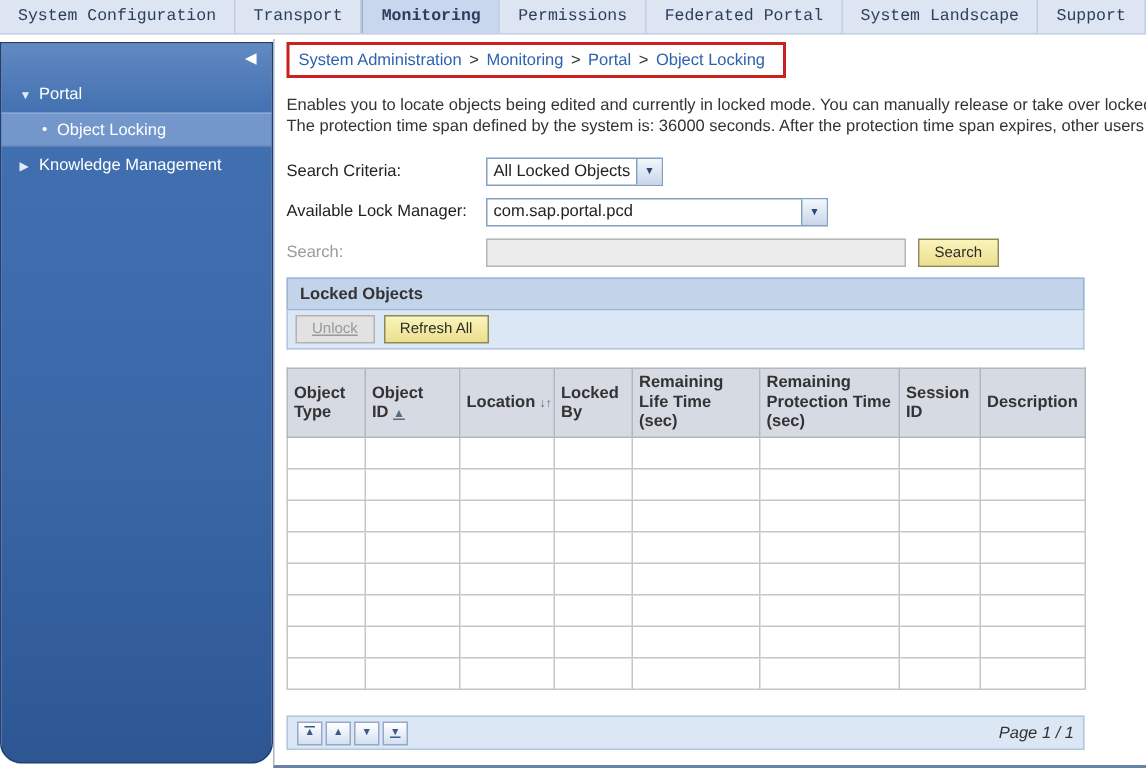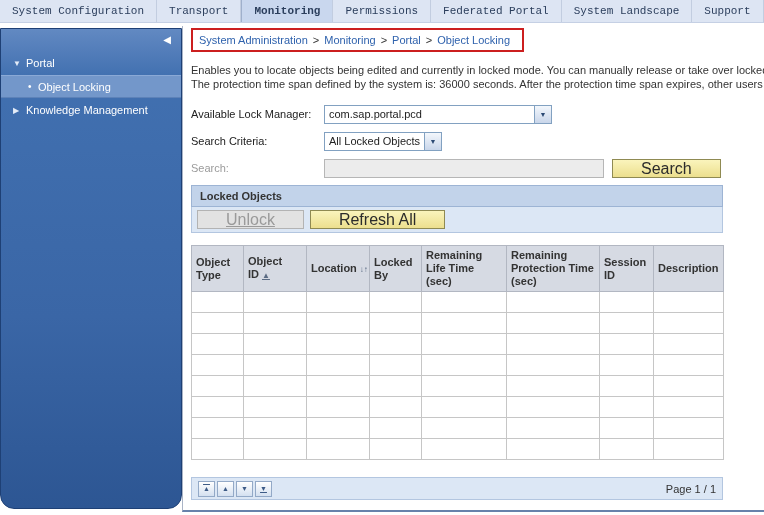--- a/index.html
+++ b/index.html
@@ -84,21 +84,21 @@
   }
   .dd-wide { width: 228px; }
   .dd-narrow { width: 118px; }
 
   .search-input {
     width: 280px; height: 19px; border: 1px solid #b6b6b6; background: #ececec;
     padding: 0 4px; font-family: inherit; font-size: 11px; color: #333;
   }
 
   .btn {
-    height: 19px; padding: 0 28px; font-family: inherit; font-size: 16px;
+    height: 19px; padding: 0 10px; font-family: inherit; font-size: 10px;
     border: 1px solid #8f8a52; background: linear-gradient(180deg, #faf4bc, #ecdf8e);
     color: #2b2b2b; cursor: pointer;
   }
   .btn.after-input { margin-left: 8px; }
   .btn.disabled {
     border: 1px solid #b3b3b3; background: #e2e2e2; color: #9a9a9a; cursor: default; text-decoration: underline;
   }
 
   
   .panel { width: 532px; margin-top: 4px; }
@@ -128,21 +128,21 @@
   }
   .pager { display: flex; gap: 2px; }
   .pg-btn {
     width: 17px; height: 16px; border: 1px solid #93a9c7;
     background: linear-gradient(180deg, #ffffff, #d4e0f0);
     display: flex; align-items: center; justify-content: center;
     font-size: 7px; color: #3c5a86; cursor: pointer;
   }
   .pg-first span { text-decoration: overline; }
   .pg-last span { text-decoration: underline; }
-  .page-ind { color: #333; }
+  .page-ind { color: #333; font-style: italic; }
 </style>
 </head>
 <body>
 
 <div class="tabbar">
   <div class="tab">System Configuration</div>
   <div class="tab">Transport</div>
   <div class="tab active">Monitoring</div>
   <div class="tab">Permissions</div>
   <div class="tab">Federated Portal</div>
@@ -181,30 +181,30 @@
       </span>
     </div>
 
     <div class="description">
       <div>Enables you to locate objects being edited and currently in locked mode. You can manually release or take over locked</div>
       <div>The protection time span defined by the system is: 36000 seconds. After the protection time span expires, other users</div>
     </div>
 
     <div class="form-area">
       <div class="form-row">
+        <span class="lbl">Search Criteria:</span>
+        <div class="dropdown dd-narrow">
+          <span class="dd-value">All Locked Objects</span>
+          <span class="dd-btn">▼</span>
+        </div>
+      </div>
+      <div class="form-row">
         <span class="lbl">Available Lock Manager:</span>
         <div class="dropdown dd-wide">
           <span class="dd-value">com.sap.portal.pcd</span>
-          <span class="dd-btn">▼</span>
-        </div>
-      </div>
-      <div class="form-row">
-        <span class="lbl">Search Criteria:</span>
-        <div class="dropdown dd-narrow">
-          <span class="dd-value">All Locked Objects</span>
           <span class="dd-btn">▼</span>
         </div>
       </div>
       <div class="form-row">
         <span class="lbl disabled">Search:</span>
         <input class="search-input" value="" style="">
         <button class="btn after-input">Search</button>
       </div>
     </div>
 

